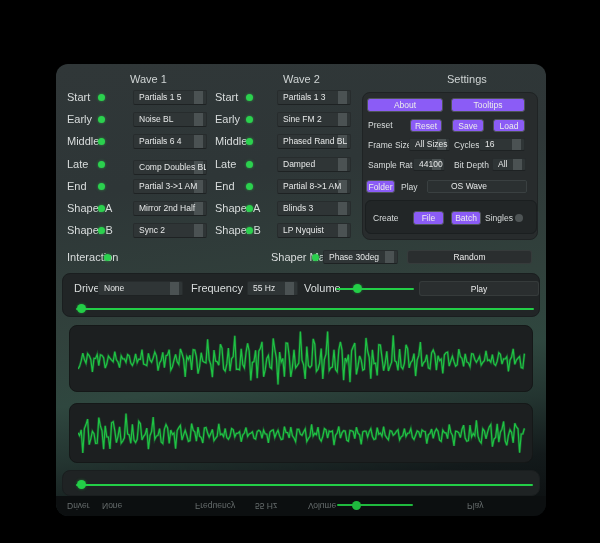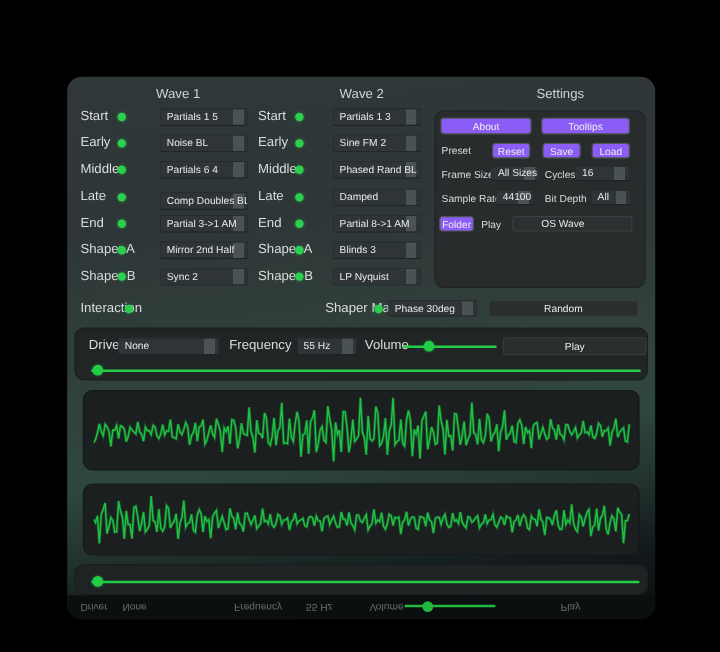--- a/index.html
+++ b/index.html
@@ -104,20 +104,27 @@
 
     <span class="lb sm" style="left:5px;top:65px">Sample Rate</span>
     <div class="dd" style="left:50px;top:65px;width:32px;height:13px;line-height:11px"><span>44100</span></div>
     <span class="lb sm" style="left:91px;top:65px">Bit Depth</span>
     <div class="dd" style="left:129px;top:65px;width:34px;height:13px;line-height:11px"><span>All</span></div>
 
     <div class="btn" style="left:3px;top:87px;width:29px;height:13px">Folder</div>
     <span class="lb sm" style="left:38px;top:87px">Play</span>
     <div class="fld" style="left:64px;top:87px;width:100px;height:13px;line-height:11px"><span>OS Wave</span></div>
 
+    <div class="panel" id="create-panel" style="left:2px;top:107px;width:172px;height:34px">
+      <span class="lb sm" style="left:7px;top:10px">Create</span>
+      <div class="btn" style="left:47px;top:10px;width:31px;height:14px">File</div>
+      <div class="btn" style="left:85px;top:10px;width:30px;height:14px">Batch</div>
+      <span class="lb sm" style="left:119px;top:10px">Singles</span>
+      <span class="toggle" style="left:149px;top:13px"></span>
+    </div>
   </div>
 
   <span class="lb" style="left:11px;top:186px">Interaction</span>
   <span class="dot" style="left:48px;top:190px"></span>
   <span class="lb" style="left:215px;top:186px">Shaper Main</span>
   <span class="dot" style="left:256px;top:190px"></span>
   <div class="dd" style="left:267px;top:186px;width:75px;height:14px"><span>Phase 30deg</span></div>
   <div class="btn dark" style="left:351px;top:186px;width:125px;height:14px">Random</div>
 
   <div class="panel drkpanel" style="left:6px;top:209px;width:478px;height:44px">

